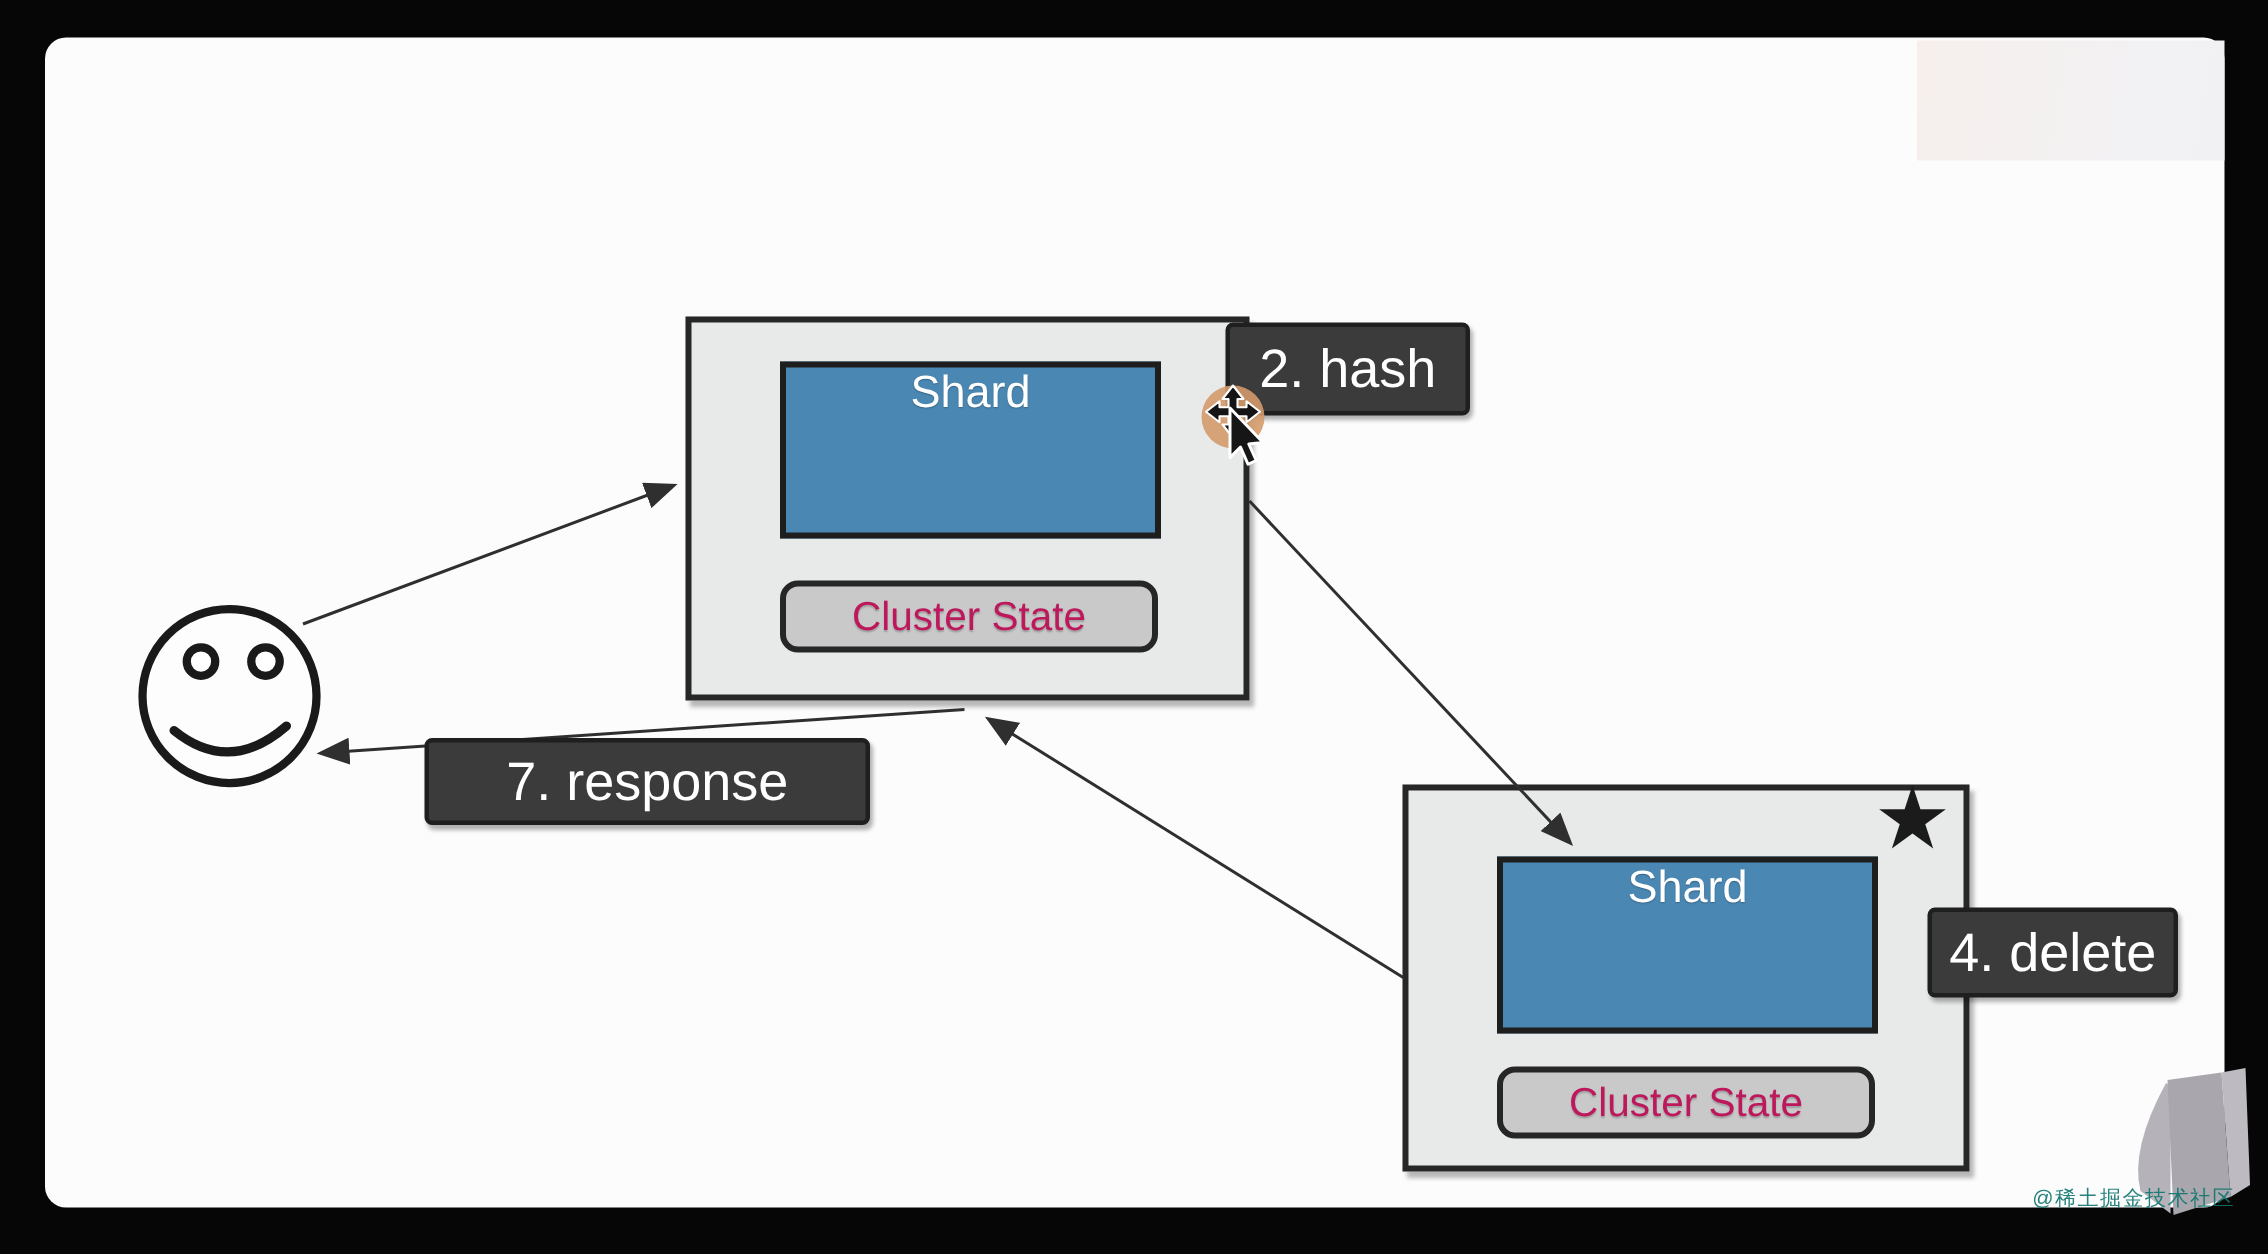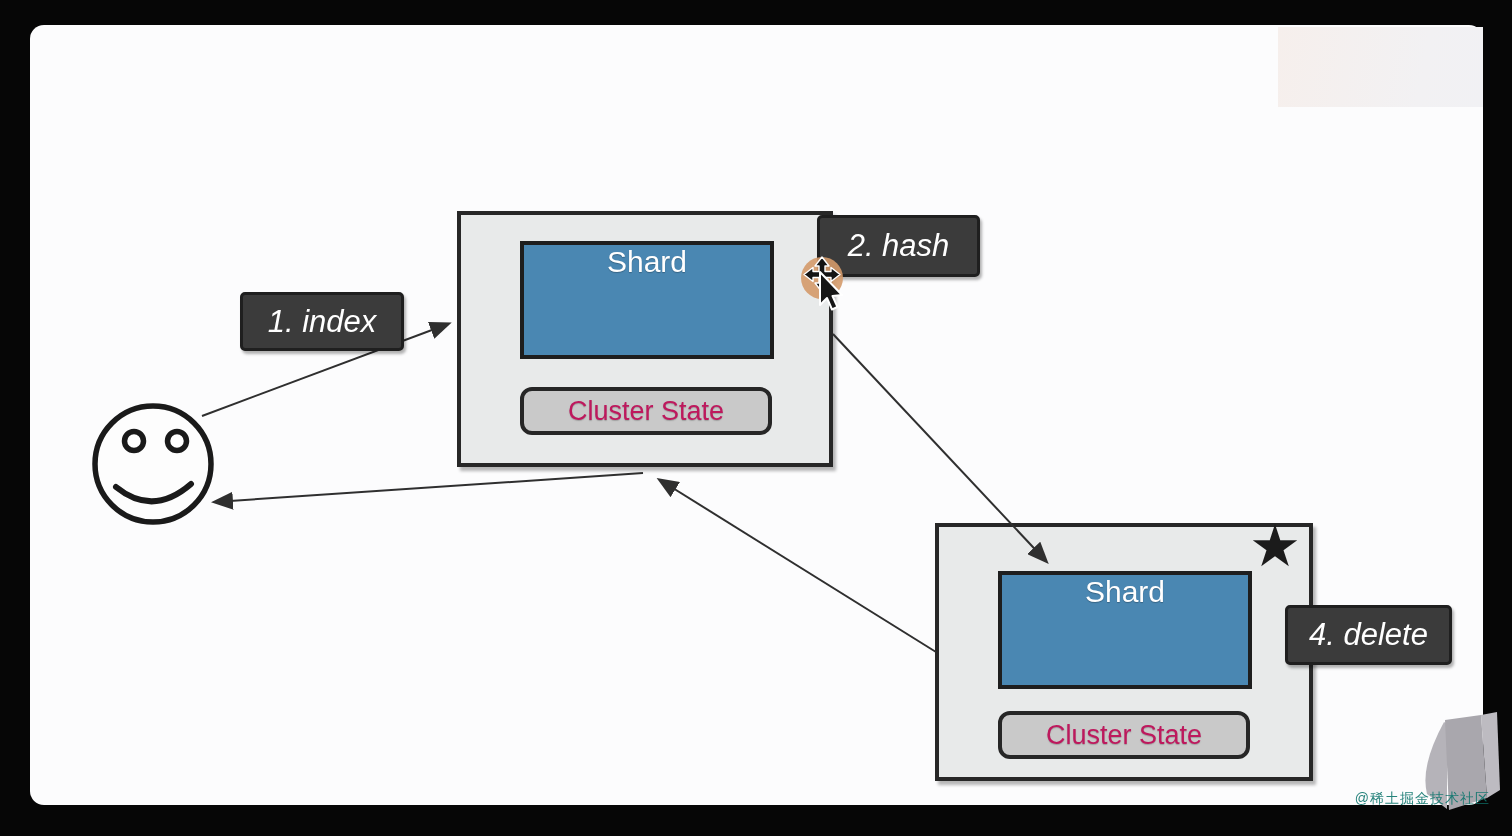--- a/index.html
+++ b/index.html
@@ -19,22 +19,22 @@
   .node-primary .shard-box{top:26px;}
   .node-replica .shard-box{top:44px;}
   .cluster-box{position:absolute;left:59px;width:244px;height:40px;background:#c9c9c9;border:4px solid #262626;
                border-radius:12px;display:flex;align-items:center;justify-content:center;color:#be185d;font-size:27px;
                text-shadow:0 1px 1px rgba(120,120,120,0.5);}
   .node-primary .cluster-box{top:172px;}
   .node-replica .cluster-box{top:184px;}
   .star{position:absolute;right:8px;top:-10px;font-size:58px;color:#1b1b1b;line-height:1;}
   
   .step{position:absolute;background:#3b3b3b;border:3px solid #1f1f1f;border-radius:5px;
-        display:flex;align-items:center;justify-content:center;color:#fff;font-size:31px;
-        box-shadow:2px 3px 3px rgba(0,0,0,0.3);z-index:3;font-style:italic;}
+        display:flex;align-items:center;justify-content:center;color:#fff;font-size:36px;
+        box-shadow:2px 3px 3px rgba(0,0,0,0.3);z-index:3;}
   .s1{left:240px;top:292px;width:158px;height:53px;}
   .s2{left:817px;top:215px;width:157px;height:56px;}
   .s3{left:860px;top:375px;width:161px;height:54px;}
   .s4{left:1285px;top:605px;width:161px;height:54px;}
   .s5{left:1285px;top:690px;width:161px;height:54px;}
   .s6{left:677px;top:535px;width:197px;height:52px;}
   .s7{left:283px;top:492px;width:291px;height:52px;}
   .overlay-svg{position:absolute;left:0;top:0;z-index:2;pointer-events:none;}
   .cursor-svg{position:absolute;left:0;top:0;z-index:6;pointer-events:none;}
   .brand-svg{position:absolute;left:0;top:0;z-index:5;pointer-events:none;}
@@ -83,23 +83,23 @@
   <div class="node node-replica">
     <div class="star">★</div>
     <div class="shard-box">
       <span>Shard</span>
     </div>
     <div class="cluster-box">
       <span>Cluster State</span>
     </div>
   </div>
 
-  <div class="step s1">1. index</div>
   <div class="step s2">2. hash</div>
   <div class="step s4">4. delete</div>
+  <div class="step s7">7. response</div>
 
   <svg class="cursor-svg" width="1512" height="836" viewBox="0 0 1512 836">
     <g>
       <circle cx="822" cy="278" r="21" fill="#d49a6a" opacity="0.9"></circle>
       <path d="M822 257 L829 266 L825 266 L825 271.5 L831 271.5 L831 267.5 L840 274.5 L831 281.5 L831 277.5 L825 277.5 L825 283 L829 283 L822 292 L815 283 L819 283 L819 277.5 L813 277.5 L813 281.5 L804 274.5 L813 267.5 L813 271.5 L819 271.5 L819 266 L815 266 Z" fill="#141414" stroke="#ffffff" stroke-width="1.4" stroke-linejoin="round"></path>
       <path d="M820 272 L820 305 L827 298 L832 309.5 L837.5 307 L832.5 296 L842 295 Z" fill="#161616" stroke="#ffffff" stroke-width="2" stroke-linejoin="round"></path>
     </g>
   </svg>
 
   <svg class="brand-svg" width="1512" height="836" viewBox="0 0 1512 836">

